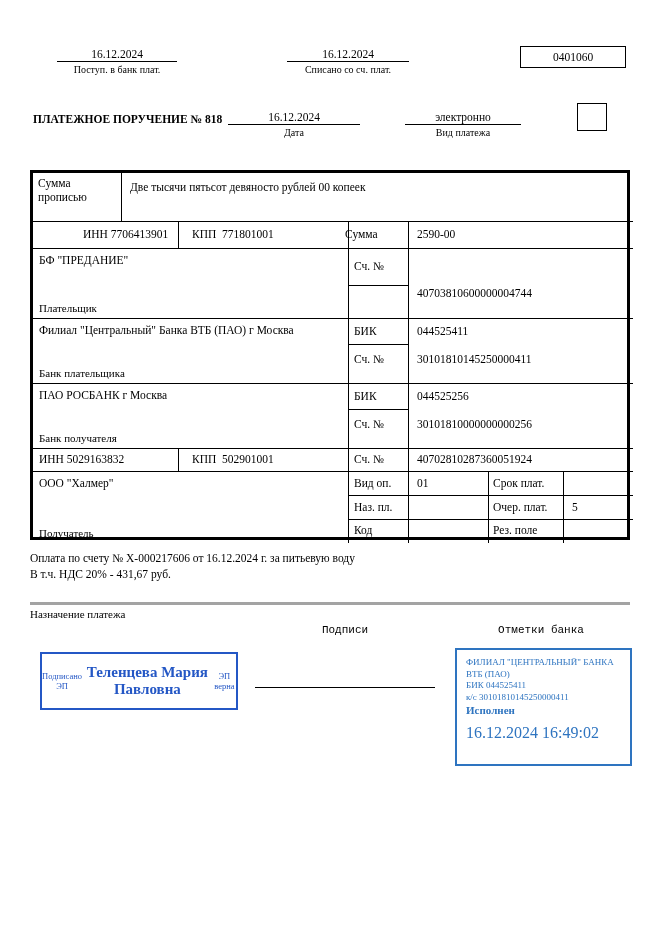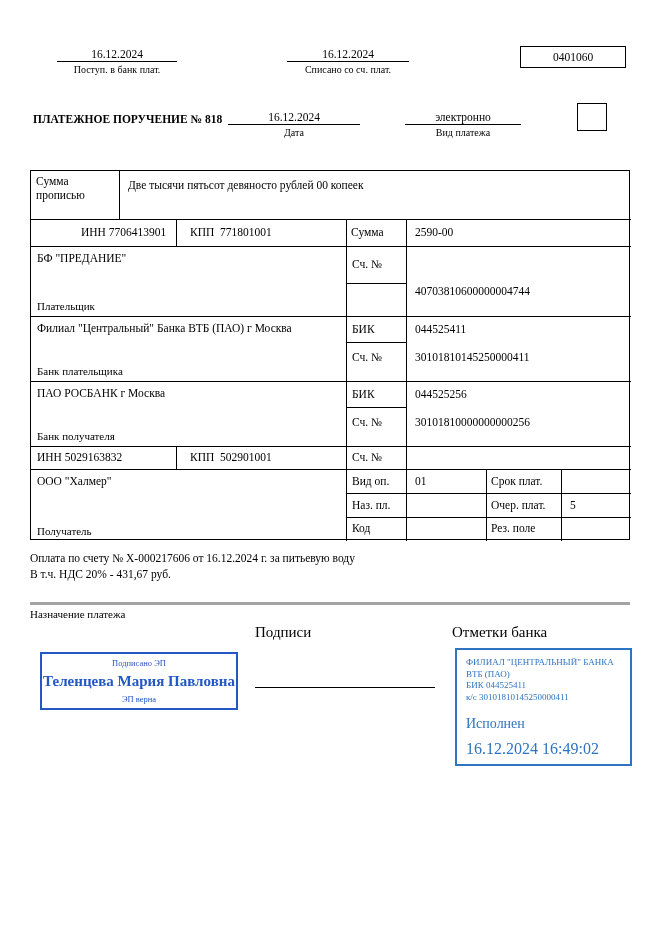--- a/index.html
+++ b/index.html
@@ -13,39 +13,39 @@
   }
   .abs{position:absolute;box-sizing:border-box;}
   .cell{position:absolute;box-sizing:border-box;display:flex;align-items:center;font-size:11.5px;line-height:1.25;}
   .cell.top{align-items:flex-start;}
   .hline{position:absolute;height:0;border-top:1px solid #000;}
   .vline{position:absolute;width:0;border-left:1px solid #000;}
   .underfield{border-bottom:1px solid #000;text-align:center;padding-bottom:1px;}
   .fieldlabel{text-align:center;font-size:10px;margin-top:2px;}
   .boxed{border:1px solid #000;text-align:center;}
   .doc-title{font-weight:bold;font-size:11.5px;}
-  .table-frame{border:1px solid #000000;}
+  .table-frame{border:3px solid #000000;}
   .btm-label{font-size:11px;}
   .ep-stamp{
     border:2px solid var(--ep-color,#2457c5);
     color:var(--ep-color,#2457c5);
-    display:flex;flex-direction:column;justify-content:space-evenly;align-items:center;
+    display:flex;justify-content:space-evenly;align-items:center;
     text-align:center;
   }
   .ep-small{font-size:8.5px;}
   .ep-name{font-size:15px;font-weight:bold;}
   .bank-stamp{
     border:2px solid var(--bank-color,#2e74c0);
     color:var(--bank-color,#2e74c0);
     padding:7px 9px;
   }
   .bs-small{font-size:9px;line-height:1.3;}
-  .bs-status{font-size:14px;font-weight:normal;margin-top:12px;}
+  .bs-status{font-size:11px;font-weight:bold;margin-top:0;}
   .bs-date{font-size:16px;margin-top:8px;}
-  .heading{font-size:15px;text-align:left;}
+  .heading{font-size:11px;text-align:center;font-family:Liberation Mono, monospace;}
 </style>
 </head>
 <body>
 
 <div class="page">
 
   <div class="abs" style="left:57px;top:48px;width:120px;">
     <div class="underfield">16.12.2024</div>
     <div class="fieldlabel">Поступ. в банк плат.</div>
   </div>
@@ -87,21 +87,21 @@
     <div class="vline" style="left:315px;top:48px;height:322px;"></div>
     <div class="vline" style="left:375px;top:48px;height:322px;"></div>
     <div class="vline" style="left:455px;top:298px;height:72px;"></div>
     <div class="vline" style="left:530px;top:298px;height:72px;"></div>
 
     <div class="cell top" style="left:0;top:0;width:88px;height:48px;padding:3px 5px;">Сумма прописью</div>
     <div class="cell top" style="left:88px;top:0;width:512px;height:48px;padding:7px 9px;">Две тысячи пятьсот девяносто рублей 00 копеек</div>
 
     <div class="cell" style="left:0;top:48px;width:145px;height:27px;padding-left:6px;margin-left:44px;">ИНН 7706413901</div>
     <div class="cell" style="left:145px;top:48px;width:170px;height:27px;padding-left:14px;white-space:pre;">КПП  771801001</div>
-    <div class="cell" style="left:320px;top:48px;width:60px;height:27px;padding-left:0;">Сумма</div>
+    <div class="cell" style="left:312px;top:48px;width:60px;height:27px;padding-left:0;">Сумма</div>
     <div class="cell" style="left:375px;top:48px;width:225px;height:27px;padding-left:9px;">2590-00</div>
 
     <div class="cell top" style="left:0;top:75px;width:315px;height:30px;padding:5px 6px;">БФ "ПРЕДАНИЕ"</div>
     <div class="cell btm-label" style="left:0;top:127px;width:315px;height:17px;padding-left:6px;">Плательщик</div>
     <div class="cell" style="left:315px;top:75px;width:60px;height:37px;padding-left:6px;">Сч. №</div>
     <div class="cell" style="left:375px;top:75px;width:225px;height:37px;padding-left:9px;margin-top:27px;">40703810600000004744</div>
 
     <div class="cell top" style="left:0;top:145px;width:315px;height:30px;padding:5px 6px;">Филиал "Центральный" Банка ВТБ (ПАО) г Москва</div>
     <div class="cell btm-label" style="left:0;top:192px;width:315px;height:17px;padding-left:6px;">Банк плательщика</div>
     <div class="cell" style="left:315px;top:145px;width:60px;height:26px;padding-left:6px;">БИК</div>
@@ -112,20 +112,21 @@
     <div class="cell btm-label" style="left:0;top:257px;width:315px;height:17px;padding-left:6px;">Банк получателя</div>
     <div class="cell top" style="left:0;top:210px;width:315px;height:30px;padding:5px 6px;">ПАО РОСБАНК г Москва</div>
     <div class="cell" style="left:315px;top:210px;width:60px;height:26px;padding-left:6px;">БИК</div>
     <div class="cell" style="left:375px;top:210px;width:225px;height:26px;padding-left:9px;">044525256</div>
     <div class="cell" style="left:315px;top:236px;width:60px;height:30px;padding-left:6px;">Сч. №</div>
     <div class="cell" style="left:375px;top:236px;width:225px;height:30px;padding-left:9px;">30101810000000000256</div>
 
     <div class="cell" style="left:0;top:275px;width:145px;height:23px;padding-left:6px;">ИНН 5029163832</div>
     <div class="cell" style="left:145px;top:275px;width:170px;height:23px;padding-left:14px;white-space:pre;">КПП  502901001</div>
     <div class="cell" style="left:315px;top:275px;width:60px;height:23px;padding-left:6px;">Сч. №</div>
+    <div class="cell" style="left:375px;top:275px;width:225px;height:23px;padding-left:9px;">40702810287360051924</div>
 
     <div class="cell top" style="left:0;top:298px;width:315px;height:30px;padding:5px 6px;">ООО "Халмер"</div>
     <div class="cell btm-label" style="left:0;top:352px;width:315px;height:17px;padding-left:6px;">Получатель</div>
 
     <div class="cell" style="left:315px;top:298px;width:60px;height:24px;padding-left:6px;">Вид оп.</div>
     <div class="cell" style="left:375px;top:298px;width:80px;height:24px;padding-left:9px;">01</div>
     <div class="cell" style="left:455px;top:298px;width:75px;height:24px;padding-left:5px;">Срок плат.</div>
     <div class="cell" style="left:530px;top:298px;width:70px;height:24px;padding-left:9px;"></div>
 
     <div class="cell" style="left:315px;top:322px;width:60px;height:24px;padding-left:6px;">Наз. пл.</div>

